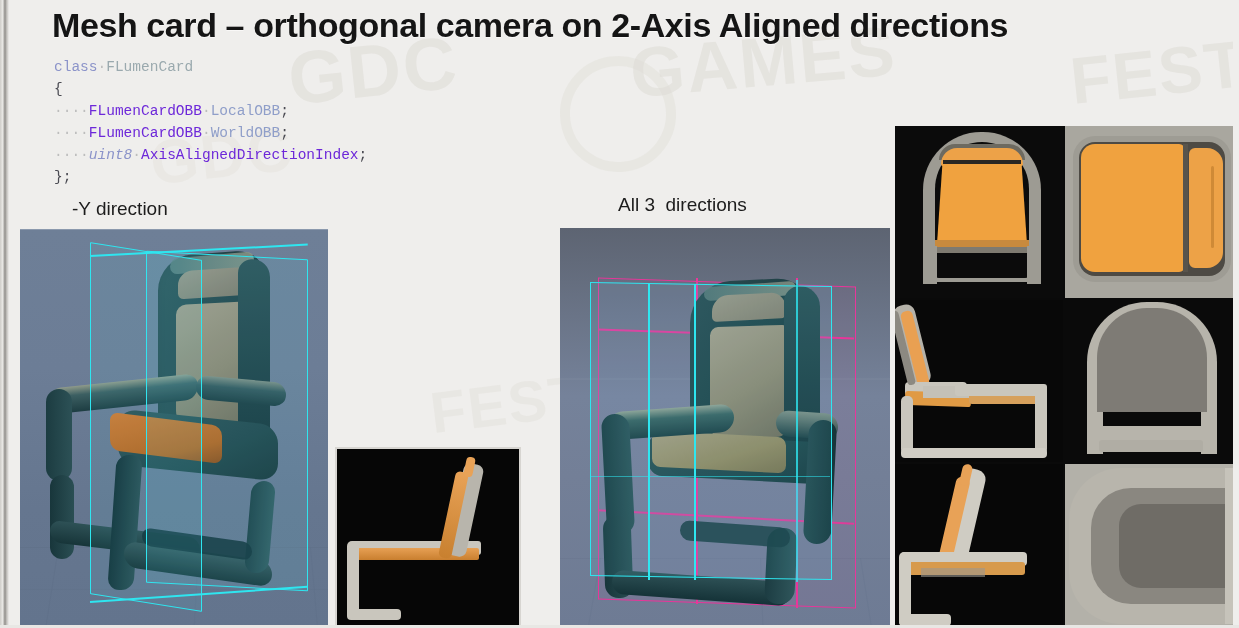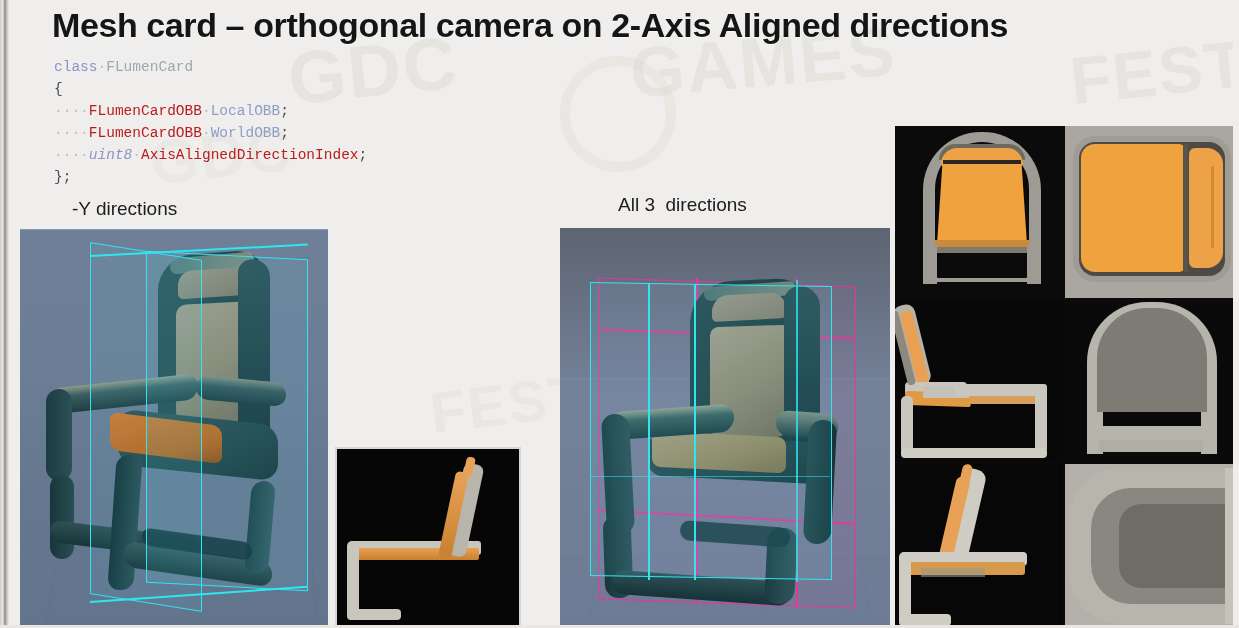--- a/index.html
+++ b/index.html
@@ -25,21 +25,21 @@
   
   .title{position:absolute;left:52px;top:6px;font-size:34px;font-weight:bold;color:#151515;
       font-family:"Liberation Sans",sans-serif;letter-spacing:-0.4px;white-space:nowrap;
       text-shadow:0 1px 0 rgba(255,255,255,.6);}
 
   
   .code{position:absolute;left:54px;top:56px;font-family:"Liberation Mono",monospace;
       font-size:14.5px;line-height:22px;white-space:pre;}
   .code .kw{color:#8b93c9;}
   .code .typ{color:#9aa9ae;}
-  .code .id{color:#b91c1c;}
+  .code .id{color:#6d28d9;}
   .code .mem{color:#8f9ec9;}
   .code .pun{color:#4a4a52;}
   .code .dot{color:#bdbdbd;}
   .code .ital{color:#8b93c9;font-style:italic;}
 
   
   .cap{position:absolute;font-size:19px;color:#1c1c1c;font-family:"Liberation Sans",sans-serif;
        white-space:pre;}
   .cap-left{left:72px;top:198px;}
   .cap-right{left:618px;top:194px;}
@@ -96,21 +96,21 @@
   <div class="wm wm1">GDC</div>
   <div class="wmring"></div>
   <div class="wm wm2">GAMES</div>
   <div class="wm wm3">FEST</div>
   <div class="wm wm4">FEST</div>
 
   <div class="title">Mesh card – orthogonal camera on 2-Axis Aligned directions</div>
 
   <div class="code" id="code-block"><div><span class="kw">class</span><span class="dot">·</span><span class="typ">FLumenCard</span></div><div><span class="pun">{</span></div><div><span class="dot">····</span><span class="id">FLumenCardOBB</span><span class="dot">·</span><span class="mem">LocalOBB</span><span class="pun">;</span></div><div><span class="dot">····</span><span class="id">FLumenCardOBB</span><span class="dot">·</span><span class="mem">WorldOBB</span><span class="pun">;</span></div><div><span class="dot">····</span><span class="ital">uint8</span><span class="dot">·</span><span class="id">AxisAlignedDirectionIndex</span><span class="pun">;</span></div><div><span class="pun">};</span></div></div>
 
-  <div class="cap cap-left">-Y directions</div>
+  <div class="cap cap-left">-Y direction</div>
   <div class="cap cap-right">All 3  directions</div>
 
   <div class="viewport vp-left">
     <div class="grnd">
       <div class="grndline" style="left:0;top:318px;width:308px;height:1px;opacity:.5"></div>
       <div class="grndline" style="left:38px;top:318px;width:1px;height:81px;transform:rotate(9deg);transform-origin:top;opacity:.55"></div>
       <div class="grndline" style="left:178px;top:318px;width:1px;height:81px;transform:rotate(3deg);transform-origin:top;opacity:.4"></div>
       <div class="grndline" style="left:290px;top:318px;width:1px;height:81px;transform:rotate(-5deg);transform-origin:top;opacity:.45"></div>
       <div class="grndline" style="left:0;top:360px;width:308px;height:1px;opacity:.35"></div>
     </div>

